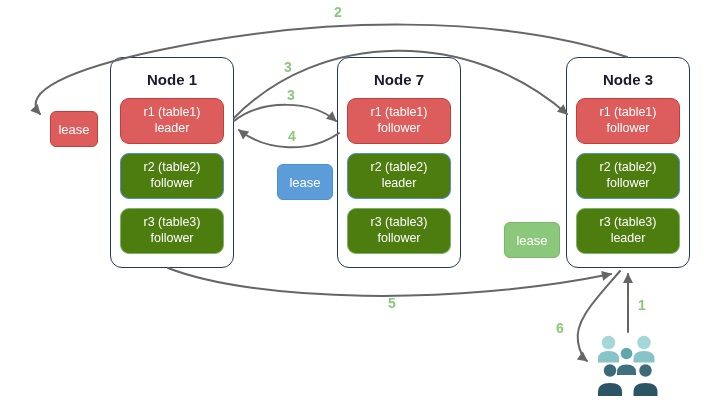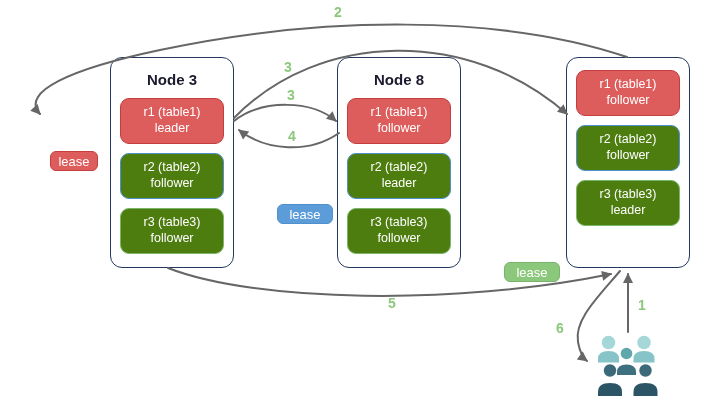--- a/index.html
+++ b/index.html
@@ -18,23 +18,23 @@
   .replica{
     width:104px;height:46px;margin:0 auto 9px auto;border-radius:9px;
     display:flex;flex-direction:column;align-items:center;justify-content:center;
     color:#ffffff;font-size:12.5px;line-height:1.25;text-align:center;
   }
   .replica.red  {background:#dd5c5c;border:1.5px solid #c43e3e;align-items:center;}
   .replica.blue {background:#4d7c0f;border:1.5px solid #4f90cf;}
   .replica.green{background:#4d7c0f;border:1.5px solid #7ab669;}
 
   .lease{
-    position:absolute;height:20px;border-radius:6px;z-index:2;
+    position:absolute;height:36px;border-radius:6px;z-index:2;
     display:flex;align-items:center;justify-content:center;
-    color:#ffffff;font-size:13px;line-height:1;margin-top:40px;
+    color:#ffffff;font-size:13px;line-height:1;
   }
   .lease.red  {left:50px;top:111px;width:48px;background:#dd5c5c;border:1.5px solid #c43e3e;}
   .lease.blue {left:277px;top:164px;width:56px;background:#5b9cd9;border:1.5px solid #4f90cf;}
   .lease.green{left:504px;top:222px;width:56px;background:#8cc87c;border:1.5px solid #7ab669;}
 
   .step{
     position:absolute;z-index:6;color:#8cc87c;font-size:14px;font-weight:700;line-height:14px;
   }
   #step2 {left:334px;top:5px;}
   #step3a{left:284px;top:60px;}
@@ -64,52 +64,53 @@
       <path d="M617 375 v-3 q0 -7.5 9.5 -7.5 q9.5 0 9.5 7.5 v3 z" fill="#3f7080"></path>
 
       <circle cx="610" cy="370.5" r="6.2" fill="#3c6a79"></circle>
       <path d="M598 396 v-4 q0 -9 12 -9 q12 0 12 9 v4 z" fill="#2b5565"></path>
       <circle cx="645.5" cy="370.5" r="6.2" fill="#3c6a79"></circle>
       <path d="M633.5 396 v-4 q0 -9 12 -9 q12 0 12 9 v4 z" fill="#2b5565"></path>
     </g>
   </svg>
 
   <div class="node" style="left:110px">
-    <div class="node-title">Node 3</div>
+    <div class="node-title">Node 1</div>
     <div class="replica red">
       <span>r1 (table1)</span>
       <span>leader</span>
     </div>
     <div class="replica blue">
       <span>r2 (table2)</span>
       <span>follower</span>
     </div>
     <div class="replica green">
       <span>r3 (table3)</span>
       <span>follower</span>
     </div>
   </div>
 
   <div class="node" style="left:337px">
-    <div class="node-title">Node 8</div>
+    <div class="node-title">Node 7</div>
     <div class="replica red">
       <span>r1 (table1)</span>
       <span>follower</span>
     </div>
     <div class="replica blue">
       <span>r2 (table2)</span>
       <span>leader</span>
     </div>
     <div class="replica green">
       <span>r3 (table3)</span>
       <span>follower</span>
     </div>
   </div>
 
   <div class="node" style="left:566px">
+    <div class="node-title">Node 3</div>
     <div class="replica red">
       <span>r1 (table1)</span>
       <span>follower</span>
     </div>
     <div class="replica blue">
       <span>r2 (table2)</span>
       <span>follower</span>
     </div>
     <div class="replica green">
       <span>r3 (table3)</span>

